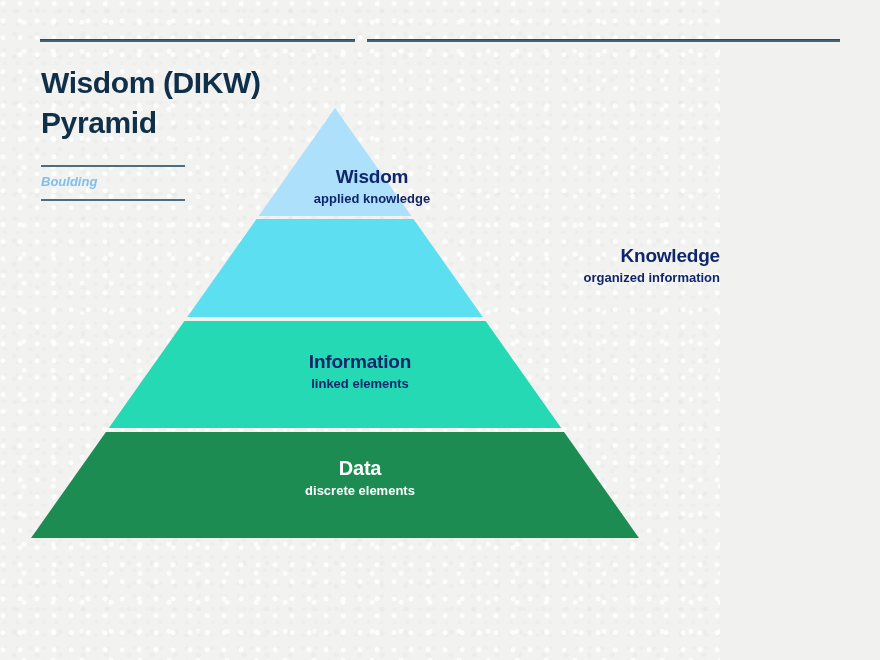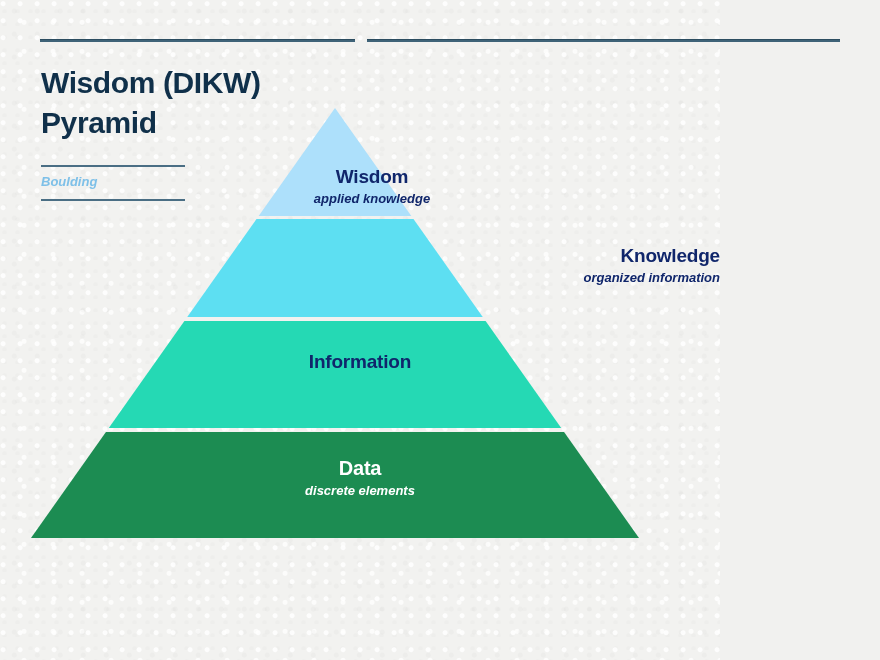--- a/index.html
+++ b/index.html
@@ -62,21 +62,21 @@
 
   .tier-label {
     position:absolute; width:100%; text-align:center;
     left:0; pointer-events:none;
   }
   .tier-title {
     font-size:19px; font-weight:bold; color:#10266b;
     letter-spacing:-.2px; display:block;
   }
   .tier-desc {
-    font-size:13px; font-style:italic; font-weight:bold;
+    font-size:13px; font-weight:bold;
     color:#10266b; display:block; margin-top:3px;
   }
   .tier-label.light .tier-title,
   .tier-label.light .tier-desc { color:#ffffff; }
 
   .t-wisdom     { top:166px;margin-left:12px; }
   .t-knowledge  { top:245px;text-align:right; }
   .t-information{ top:351px; }
   .t-data       { top:457px; }
   .t-data .tier-title { font-size:20px; }
@@ -110,20 +110,21 @@
     <span class="tier-desc">applied knowledge</span>
   </div>
 
   <div class="tier-label t-knowledge">
     <span class="tier-title">Knowledge</span>
     <span class="tier-desc">organized information</span>
   </div>
 
   <div class="tier-label t-information">
     <span class="tier-title">Information</span>
+    <span class="tier-desc">linked elements</span>
   </div>
 
   <div class="tier-label t-data light">
     <span class="tier-title">Data</span>
     <span class="tier-desc">discrete elements</span>
   </div>
 
 </div>
 
 </body></html>

